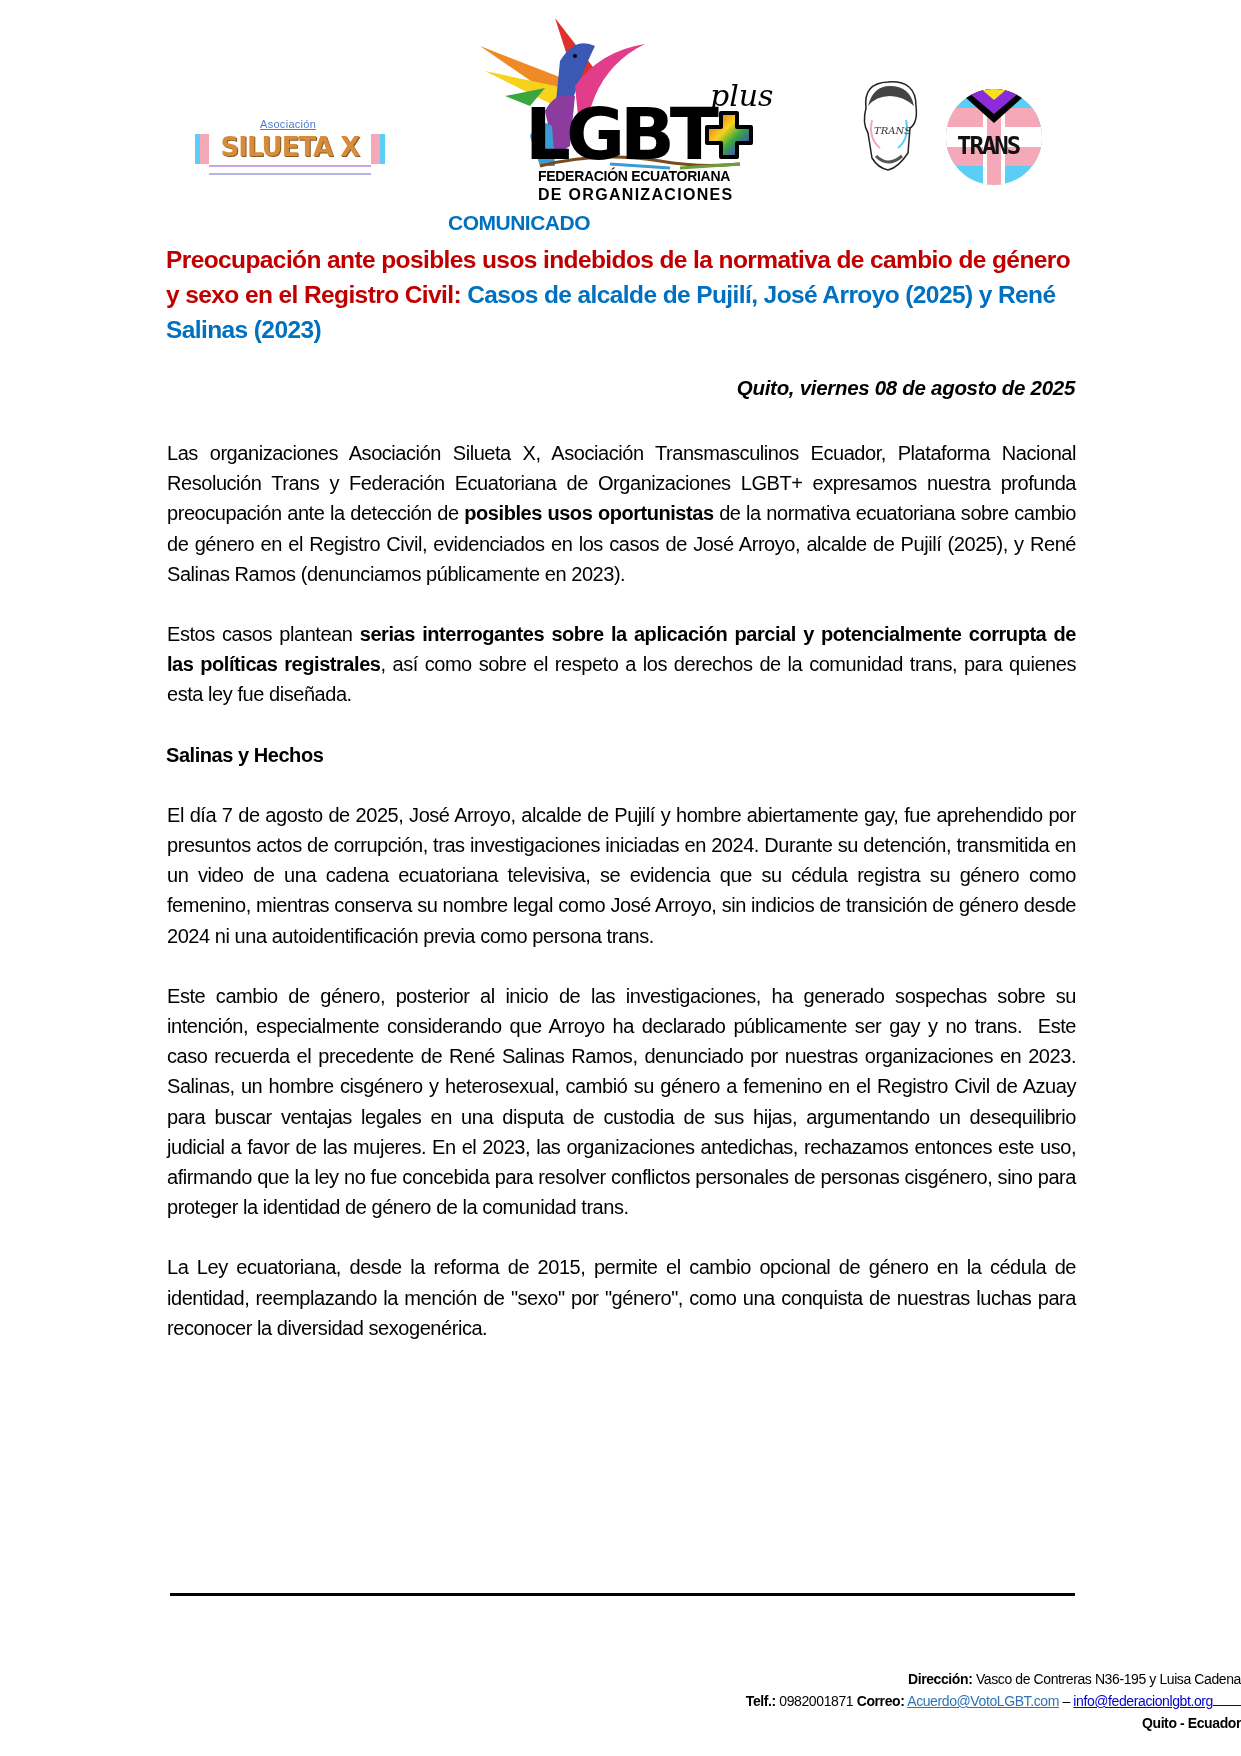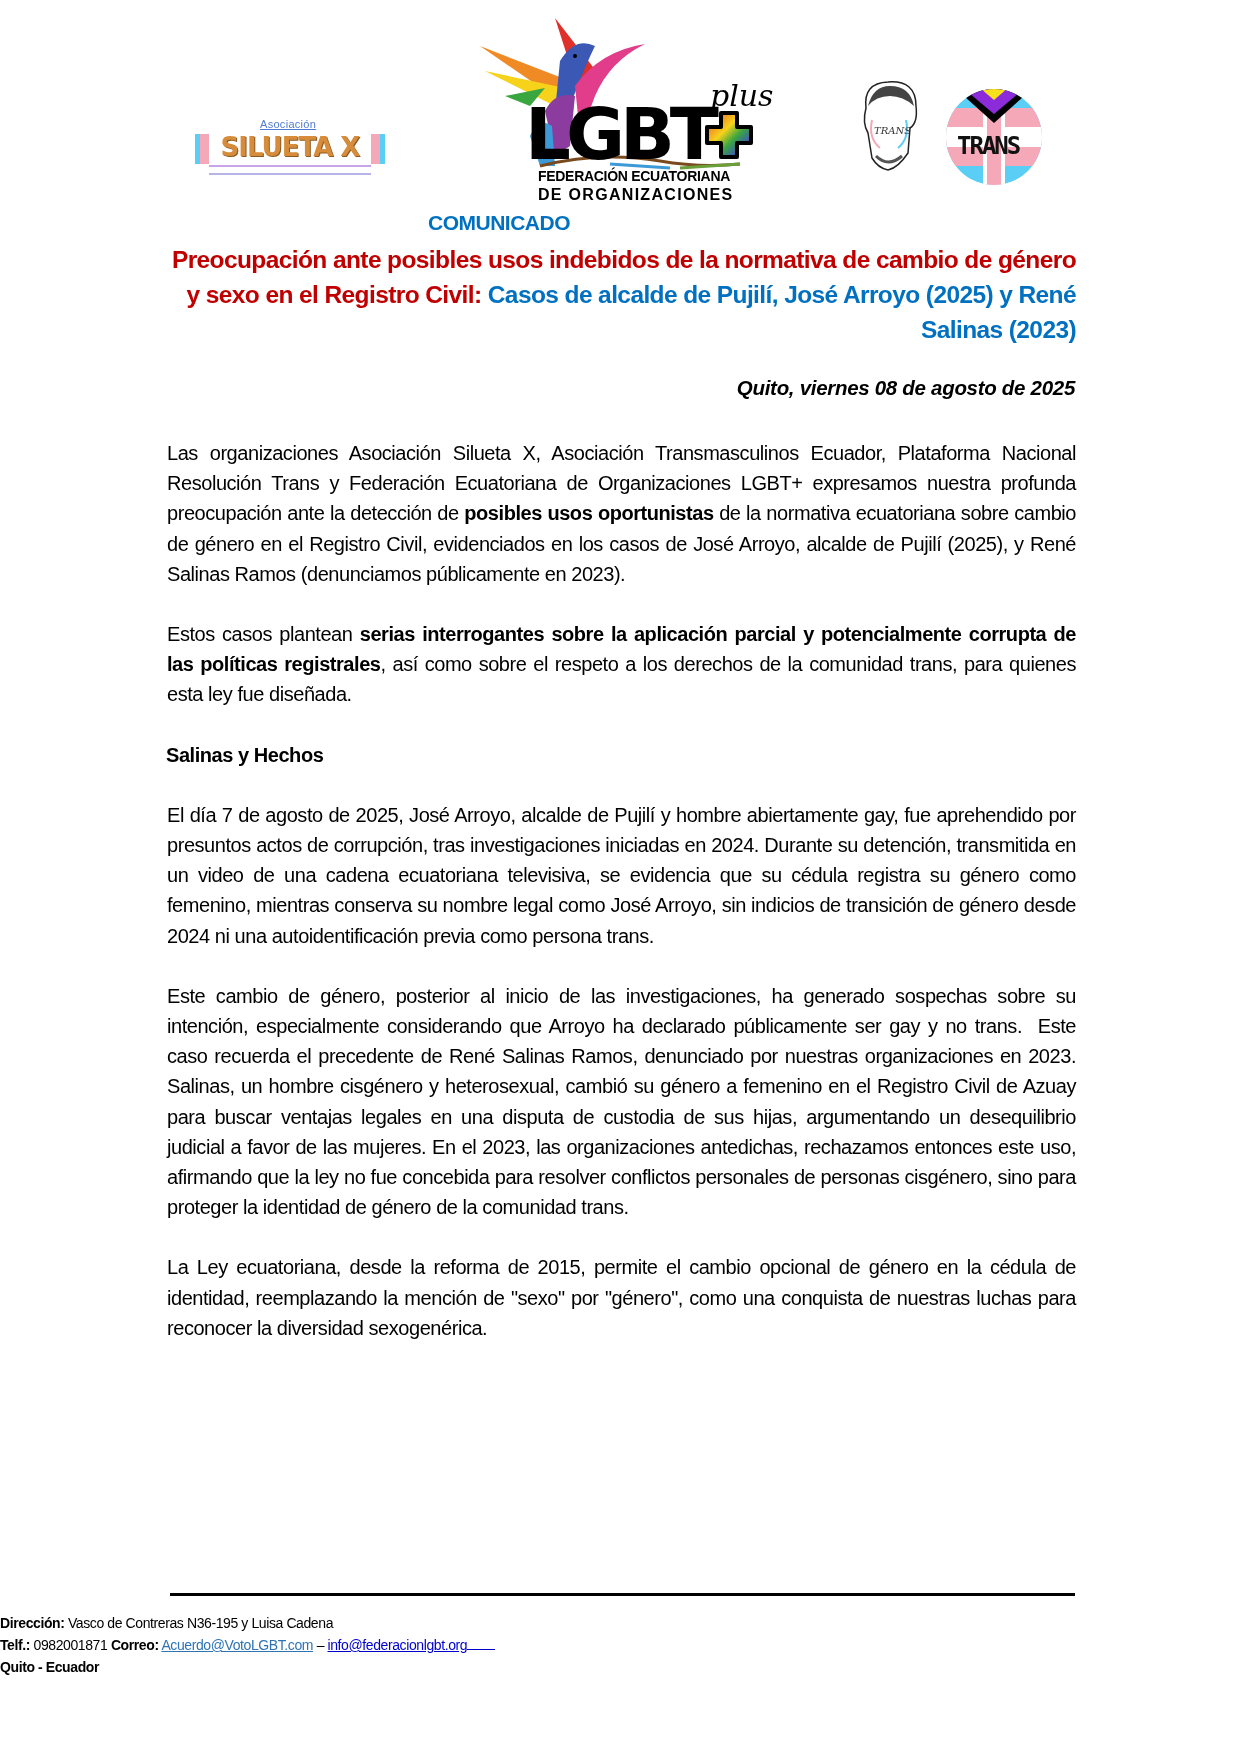--- a/index.html
+++ b/index.html
@@ -24,37 +24,37 @@
   .lgbt-plus-word { position:absolute; left: 250px; top: 62px; font-family: "DejaVu Serif", serif; font-style: italic;
                     font-size: 30px; color:#000; }
   .lgbt-fed { position:absolute; left: 78px; top: 152px; font-size: 14px; font-weight: 700; letter-spacing: -0.3px; }
   .lgbt-org { position:absolute; left: 78px; top: 170px; font-size: 16px; font-weight: 700; letter-spacing: 1.3px; }
 
   .logo-ftm { left: 858px; top: 78px; width: 62px; height: 98px; }
   .logo-trans { left: 945px; top: 88px; width: 98px; height: 98px; }
 
   
   .comunicado { left: 0; width: 998px; top: 211px; text-align: center; font-family:"Liberation Sans", sans-serif;
-                font-weight: 700; font-size: 21px; color: #0070C0; letter-spacing: -0.5px; }
-  .title { left: 166px; width: 910px; top: 242px; text-align: right; font-weight: 700; font-size: 24.5px;
+                font-weight: 700; font-size: 21px; color: #0070C0; letter-spacing: -0.5px; padding-left: 20px; }
+  .title { left: 166px; width: 910px; top: 242px; text-align: left; font-weight: 700; font-size: 24.5px;
            line-height: 35px; letter-spacing: -0.6px; }
   .title .red { color: #C00000; }
   .title .blue { color: #0070C0; }
 
   .date { right: 166px; top: 376px; font-weight: 700; font-style: italic; font-size: 20.5px; letter-spacing: -0.3px; }
 
   
   .body { left: 166px; width: 910px; top: 438px; font-size: 20px; line-height: 30.2px; letter-spacing: -0.45px; }
   .body p { margin: 0 0 30px 1px; text-align: justify; }
   .body h3 { margin: 0 0 30px 0; font-size: 20px; font-weight: 700; line-height: 30.2px; }
   .body b { font-weight: 700; }
 
   
   .footer-rule { left: 170px; top: 1593px; width: 905px; height: 3px; background: #000; }
-  .footer { left: 0; width: 1241px; top: 1612px; text-align: left; font-size: 14px; line-height: 22px; letter-spacing: -0.4px; }
+  .footer { left: 0; width: 1241px; top: 1668px; text-align: right; font-size: 14px; line-height: 22px; letter-spacing: -0.4px; }
   .footer .lbl { font-weight: 700; }
   .footer a { text-decoration: underline; }
   .footer .link1 { color: #2E74B5; }
   .footer .link2 { color: #0000CC; }
   .footer .pad { display:inline-block; width: 28px; border-bottom: 1px solid #0000CC; height: 14px; vertical-align: baseline; }
 </style>
 </head>
 <body>
 
 <div class="abs logo-silueta">

